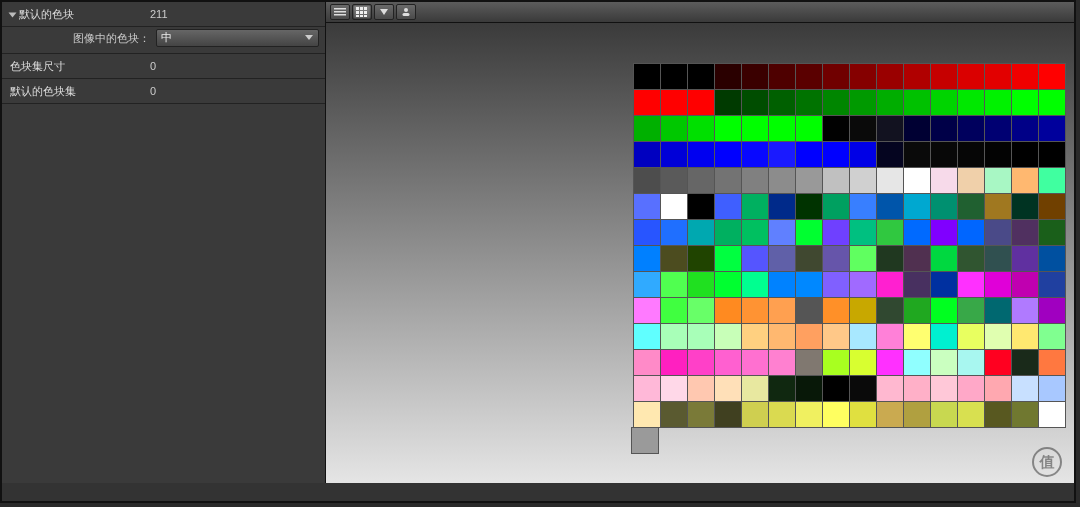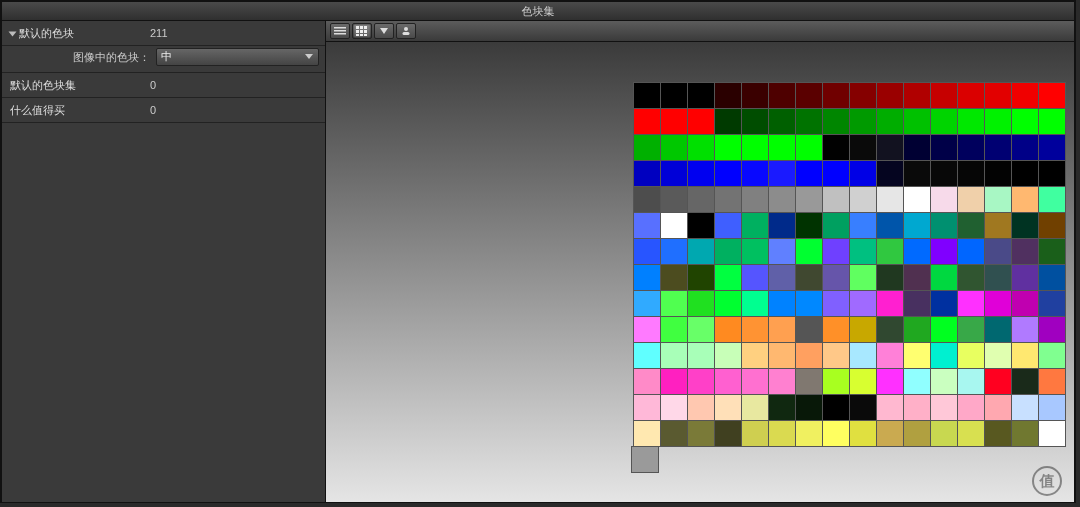--- a/index.html
+++ b/index.html
@@ -185,46 +185,43 @@
     width: 26px; height: 26px; border-radius: 50%;
     border: 2px solid rgba(0,0,0,.4);
     display:flex;align-items:center;justify-content:center;
     font-size:15px;color:rgba(0,0,0,.4);
   }
 </style>
 </head>
 <body>
 
 <div class="frame">
-  <div class="titlebar">
-    <span>色块集</span>
-  </div>
   <div class="body">
 
     <div class="sidebar">
 
       <div class="prop-row">
         <span class="prop-label"><span class="tri"></span><span>默认的色块</span></span>
         <span class="prop-value">211</span>
       </div>
 
       <div class="size-row">
         <span class="size-label">图像中的色块：</span>
         <div class="size-select">
           <span>中</span>
         </div>
       </div>
 
       <div class="prop-row">
+        <span class="prop-label">色块集尺寸</span>
+        <span class="prop-value">0</span>
+      </div>
+
+      <div class="prop-row">
         <span class="prop-label">默认的色块集</span>
-        <span class="prop-value">0</span>
-      </div>
-
-      <div class="prop-row">
-        <span class="prop-label">什么值得买</span>
         <span class="prop-value">0</span>
       </div>
     </div>
 
     <div class="main">
       <div class="toolbar">
         <div class="tb-btn">
           <svg width="12" height="10">
               <rect x="0" y="1" width="12" height="1.5" fill="#ddd"></rect>
               <rect x="0" y="4" width="12" height="1.5" fill="#ddd"></rect>

